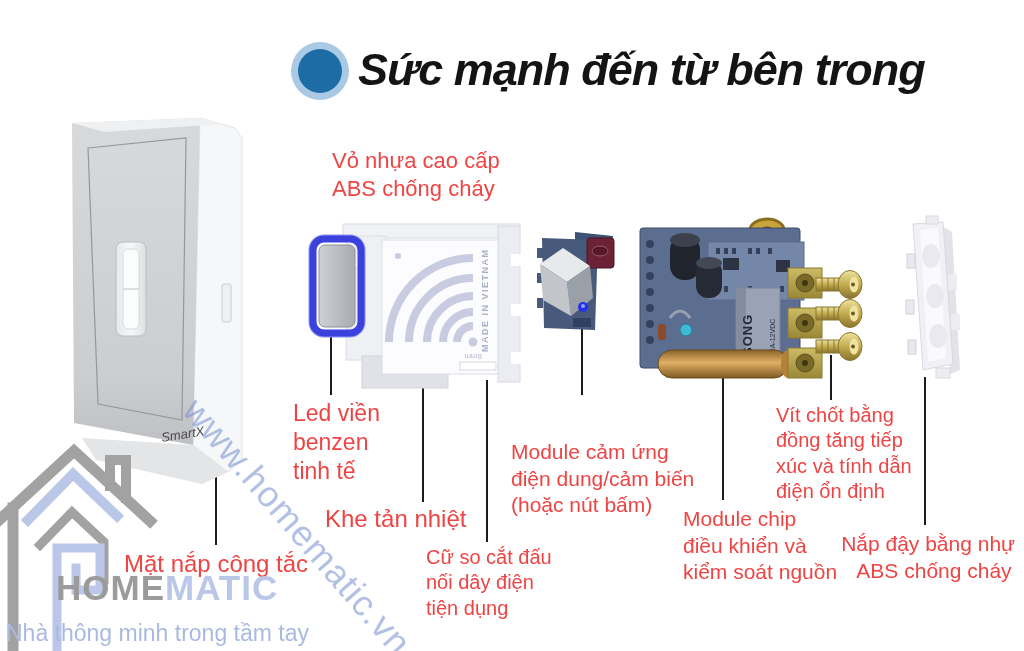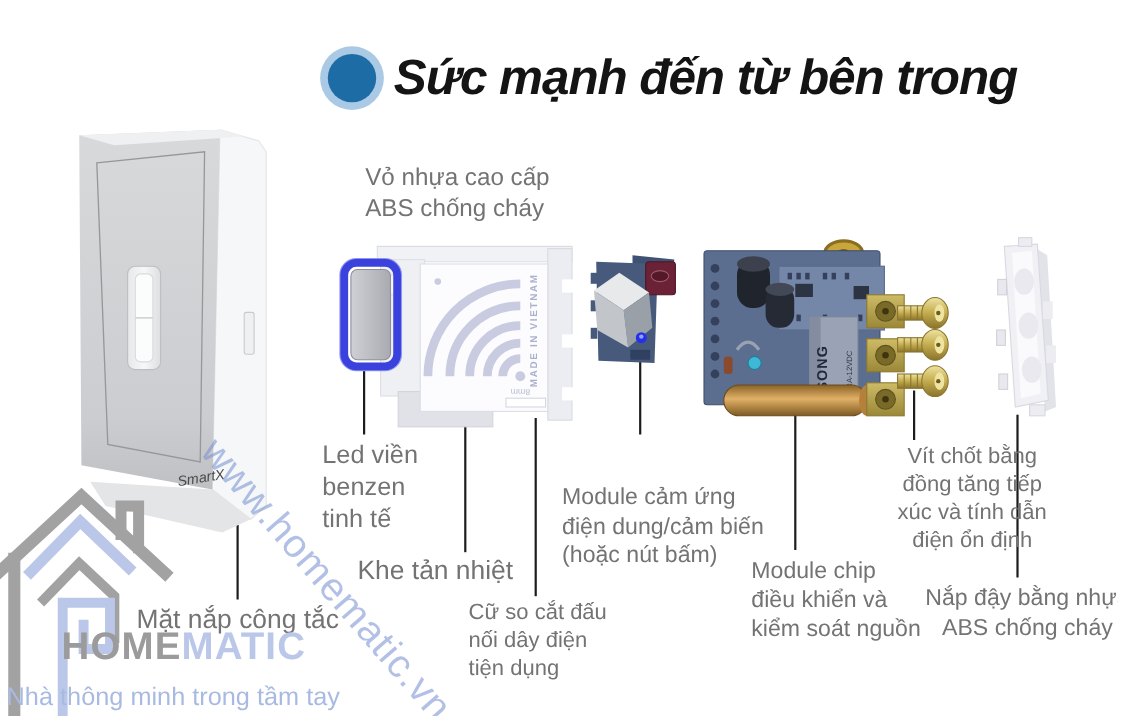--- a/index.html
+++ b/index.html
@@ -5,21 +5,21 @@
 <style>
   html,body{margin:0;padding:0;background:#ffffff;}
   .stage{position:relative;width:1016px;height:651px;background:#ffffff;overflow:hidden;
          font-family:"Liberation Sans", sans-serif;color:#231f20;}
   .abs{position:absolute;}
   .title{position:absolute;left:358px;top:44px;font-size:45px;font-weight:bold;font-style:italic;
          color:#141414;letter-spacing:-1px;white-space:nowrap;}
   .bullet{position:absolute;left:291px;top:42px;width:58px;height:58px;border-radius:50%;
           background:#a9c9e4;display:flex;align-items:center;justify-content:center;}
   .bullet .inner{width:44px;height:44px;border-radius:50%;background:#1d6ca5;}
-  .lbl{position:absolute;font-size:21px;line-height:1.27;white-space:pre-line;color:#737373;}
+  .lbl{position:absolute;font-size:21px;line-height:1.27;white-space:pre-line;color:#ef4444;}
   .lead{position:absolute;width:2px;background:#1c1c1c;}
   .wm{position:absolute;left:206px;top:390px;transform:rotate(49deg);transform-origin:0 0;
       font-size:36px;font-weight:500;letter-spacing:1px;color:rgba(122,147,210,0.58);z-index:2;white-space:nowrap;}
   .brand{position:absolute;left:56px;top:568px;font-size:35px;font-weight:bold;letter-spacing:1px;z-index:3;white-space:nowrap;}
   .brand .home{color:#9b9b9b;}
   .brand .matic{color:#bac7e8;}
   .tagline{position:absolute;left:6px;top:620px;font-size:23px;color:#a9bae2;z-index:3;white-space:nowrap;}
   .z1{z-index:1;} .z3{z-index:3;}
   svg text{font-family:"Liberation Sans", sans-serif;}
 </style>
@@ -246,21 +246,21 @@
   <div class="lbl z3" style="left:96px;top:549px;font-size:24px;margin-left:28px;">Mặt nắp công tắc</div>
   <div class="lbl z3" style="left:426px;top:545px;font-size:20px;">Cữ so cắt đấu
 nối dây điện
 tiện dụng</div>
   <div class="lbl z3" style="left:511px;top:399px;font-size:21px;margin-top:40px;">Module cảm ứng
 điện dung/cảm biến
 (hoặc nút bấm)</div>
   <div class="lbl z3" style="left:683px;top:506px;font-size:21px;">Module chip
 điều khiển và
 kiểm soát nguồn</div>
-  <div class="lbl z3" style="left:816px;top:403px;font-size:20px;text-align:center;">Vít chốt bằng
+  <div class="lbl z3" style="left:776px;top:403px;font-size:20px;">Vít chốt bằng
 đồng tăng tiếp
 xúc và tính dẫn
 điện ổn định</div>
   <div class="lbl z3" style="left:838px;top:531px;font-size:21px;width:192px;text-align:center;">Nắp đậy bằng nhựa
 ABS chống cháy</div>
 
   <svg class="abs z1" style="left:-12px;top:438px;" width="175" height="215" viewBox="0 0 175 215">
     <g fill="none" stroke-linecap="square">
       <path d="M 122 48 L 122 22 L 138 22 L 138 60" stroke="#a2a2a2" stroke-width="10"></path>
       <path d="M -4 96 L 86 13 L 162 83" stroke="#a2a2a2" stroke-width="11"></path>

